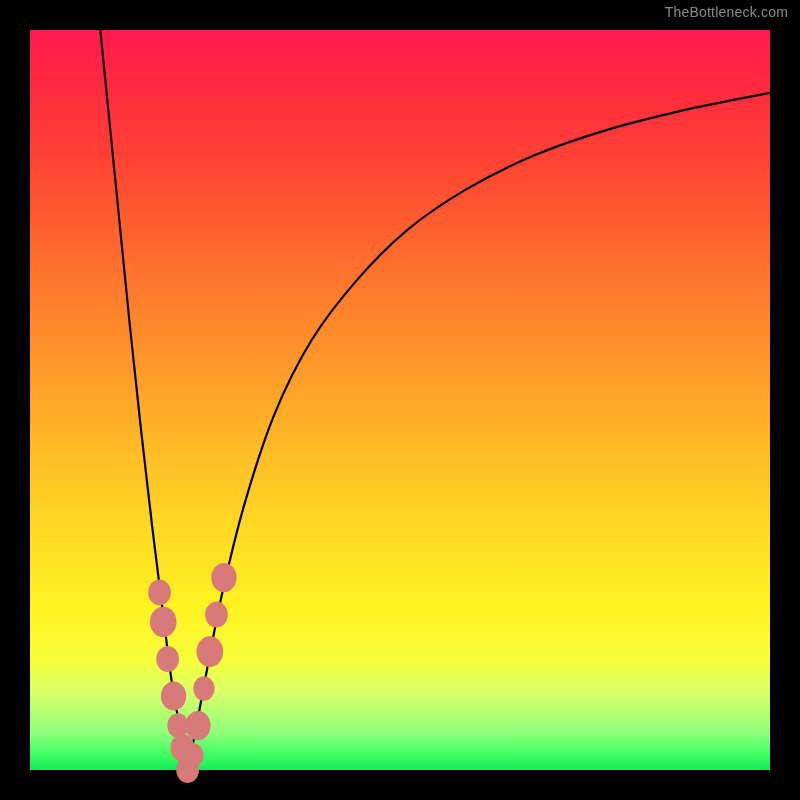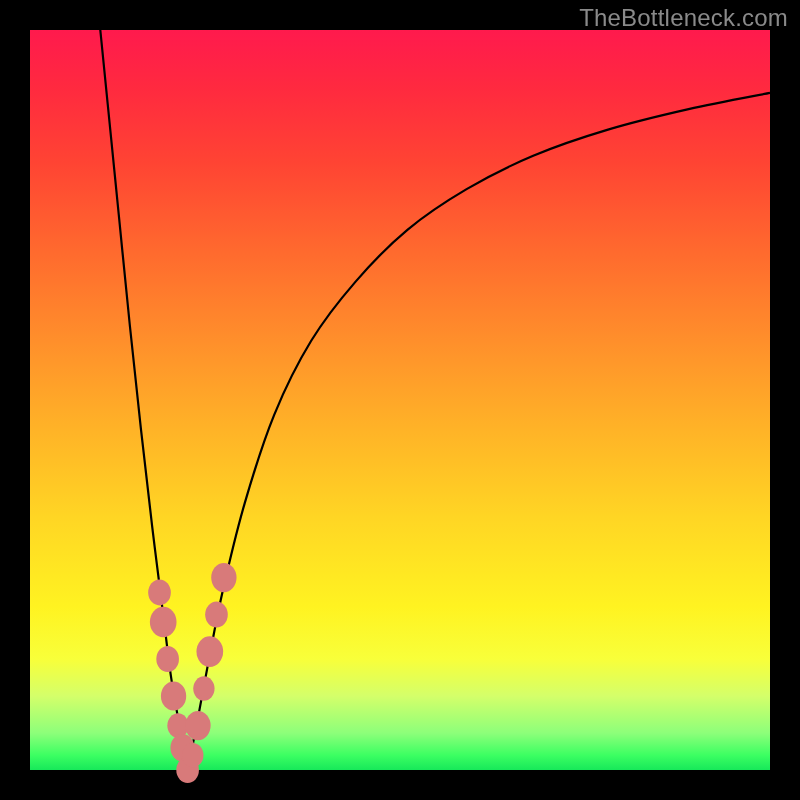--- a/index.html
+++ b/index.html
@@ -37,21 +37,21 @@
       #8dff7a 95%,
       #3cff62 98%,
       #17e85a 100%
     );
   }
   .watermark {
     position: absolute;
     top: 4px;
     right: 12px;
     color: #8a8a8a;
-    font-size: 24px;
+    font-size: 14px;
     font-weight: 500;
     letter-spacing: 0.2px;
     user-select: none;
   }
   svg.curves {
     position: absolute;
     left: 0;
     top: 0;
     width: 740px;
     height: 740px;

